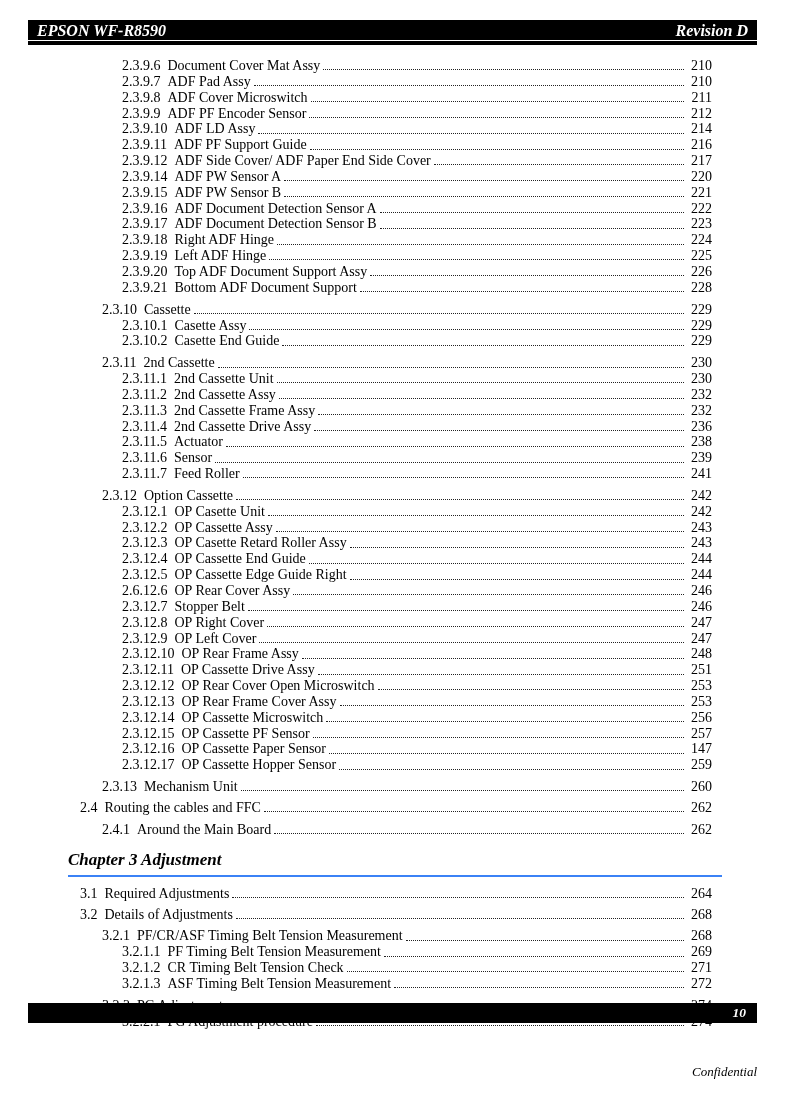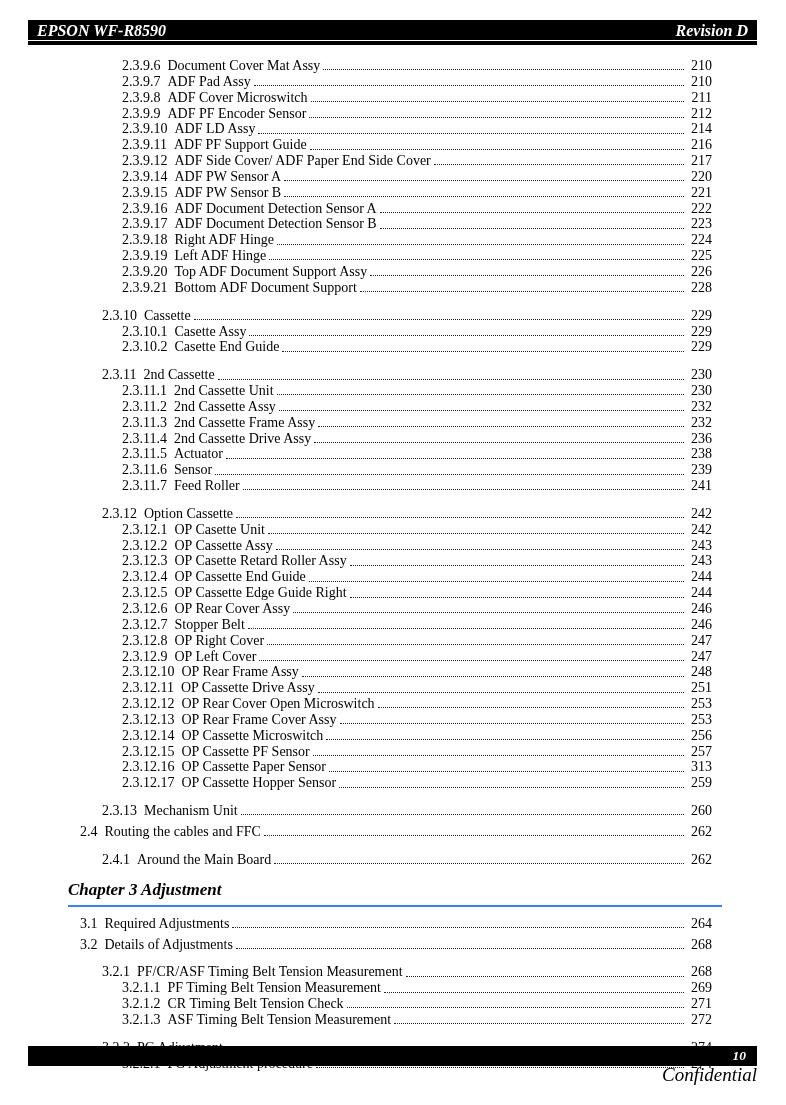--- a/index.html
+++ b/index.html
@@ -27,60 +27,60 @@
   .header-bar span {
     color: #ffffff;
     font-weight: bold;
     font-style: italic;
     font-size: 16px;
     line-height: 20px;
     margin-top: -4px;
   }
   .footer-bar {
     position: absolute;
-    top: 1046px; left: 28px; right: 29px;
+    top: 1003px; left: 28px; right: 29px;
     height: 20px;
     background: #000000;
     display: flex;
     justify-content: flex-end;
     align-items: center;
     padding: 0 11px;
     box-sizing: border-box;
   }
   .footer-bar span {
     color: #ffffff;
     font-weight: bold;
     font-style: italic;
     font-size: 13.5px;
   }
   .confidential {
     position: absolute;
     top: 1064px;
     right: 29px;
     font-style: italic;
-    font-size: 19px;
+    font-size: 13px;
     color: #000000;
   }
   
   .toc {
     position: absolute;
     top: 58px;
     left: 68px;
     right: 74px;
   }
   .toc-row {
     display: flex;
     align-items: baseline;
     font-size: 14px;
     line-height: 15.85px;
     white-space: nowrap;
     cursor: pointer;
   }
   .toc-row.lvl2 { padding-left: 12px; margin-top: 5px; }
-  .toc-row.lvl3 { padding-left: 34px; margin-top: 12px; align-items: center; }
+  .toc-row.lvl3 { padding-left: 34px; margin-top: 6px; align-items: center; }
   .toc-row.lvl4 { padding-left: 54px; }
   .toc-num   { margin-right: 7px; flex: 0 0 auto; }
   .toc-title { flex: 0 0 auto; }
   .dots {
     flex: 1 1 auto;
     min-width: 8px;
     position: relative;
     align-self: stretch;
   }
   .dots::after {
@@ -300,21 +300,21 @@
         <span class="dots"></span>
         <span class="toc-page">244</span>
       </div>
       <div class="toc-row lvl4">
         <span class="toc-num">2.3.12.5</span>
         <span class="toc-title">OP Cassette Edge Guide Right</span>
         <span class="dots"></span>
         <span class="toc-page">244</span>
       </div>
       <div class="toc-row lvl4">
-        <span class="toc-num">2.3.12.6</span>
+        <span class="toc-num">2.6.12.6</span>
         <span class="toc-title">OP Rear Cover Assy</span>
         <span class="dots"></span>
         <span class="toc-page">246</span>
       </div>
       <div class="toc-row lvl4">
         <span class="toc-num">2.3.12.7</span>
         <span class="toc-title">Stopper Belt</span>
         <span class="dots"></span>
         <span class="toc-page">246</span>
       </div>
@@ -363,21 +363,21 @@
       <div class="toc-row lvl4">
         <span class="toc-num">2.3.12.15</span>
         <span class="toc-title">OP Cassette PF Sensor</span>
         <span class="dots"></span>
         <span class="toc-page">257</span>
       </div>
       <div class="toc-row lvl4">
         <span class="toc-num">2.3.12.16</span>
         <span class="toc-title">OP Cassette Paper Sensor</span>
         <span class="dots"></span>
-        <span class="toc-page">313</span>
+        <span class="toc-page">147</span>
       </div>
       <div class="toc-row lvl4">
         <span class="toc-num">2.3.12.17</span>
         <span class="toc-title">OP Cassette Hopper Sensor</span>
         <span class="dots"></span>
         <span class="toc-page">259</span>
       </div>
       <div class="toc-row lvl3">
         <span class="toc-num">2.3.13</span>
         <span class="toc-title">Mechanism Unit</span>

